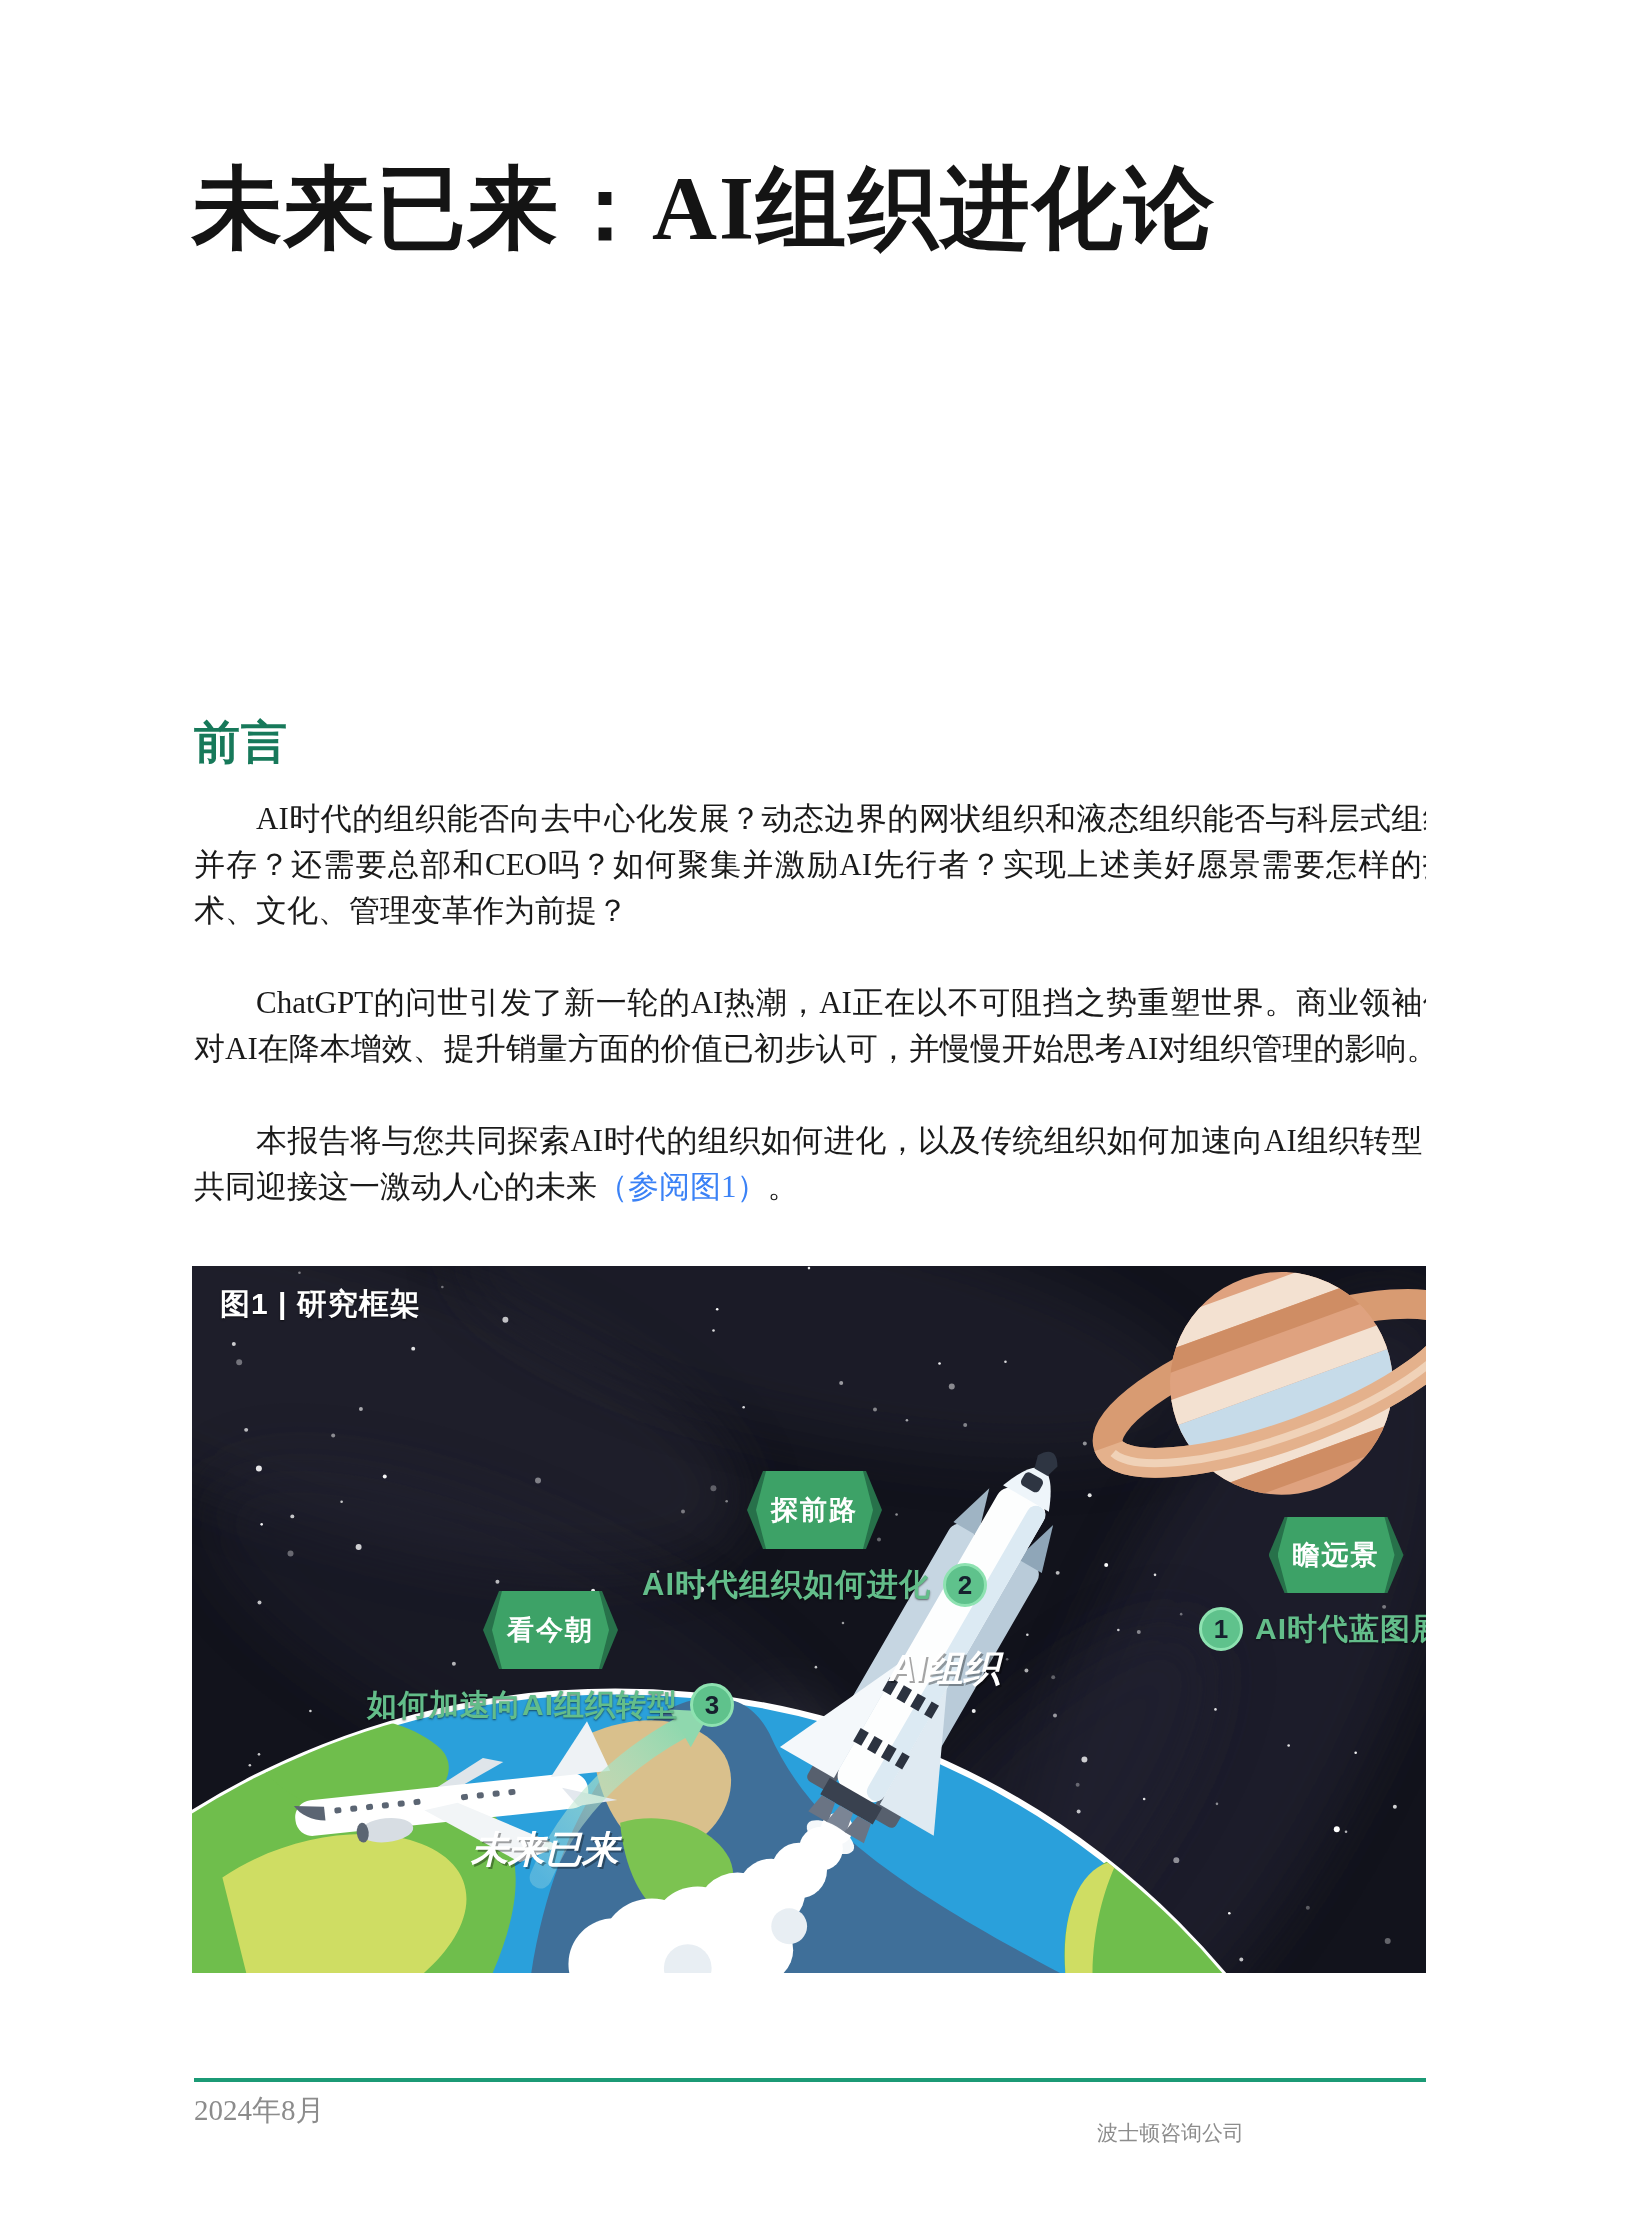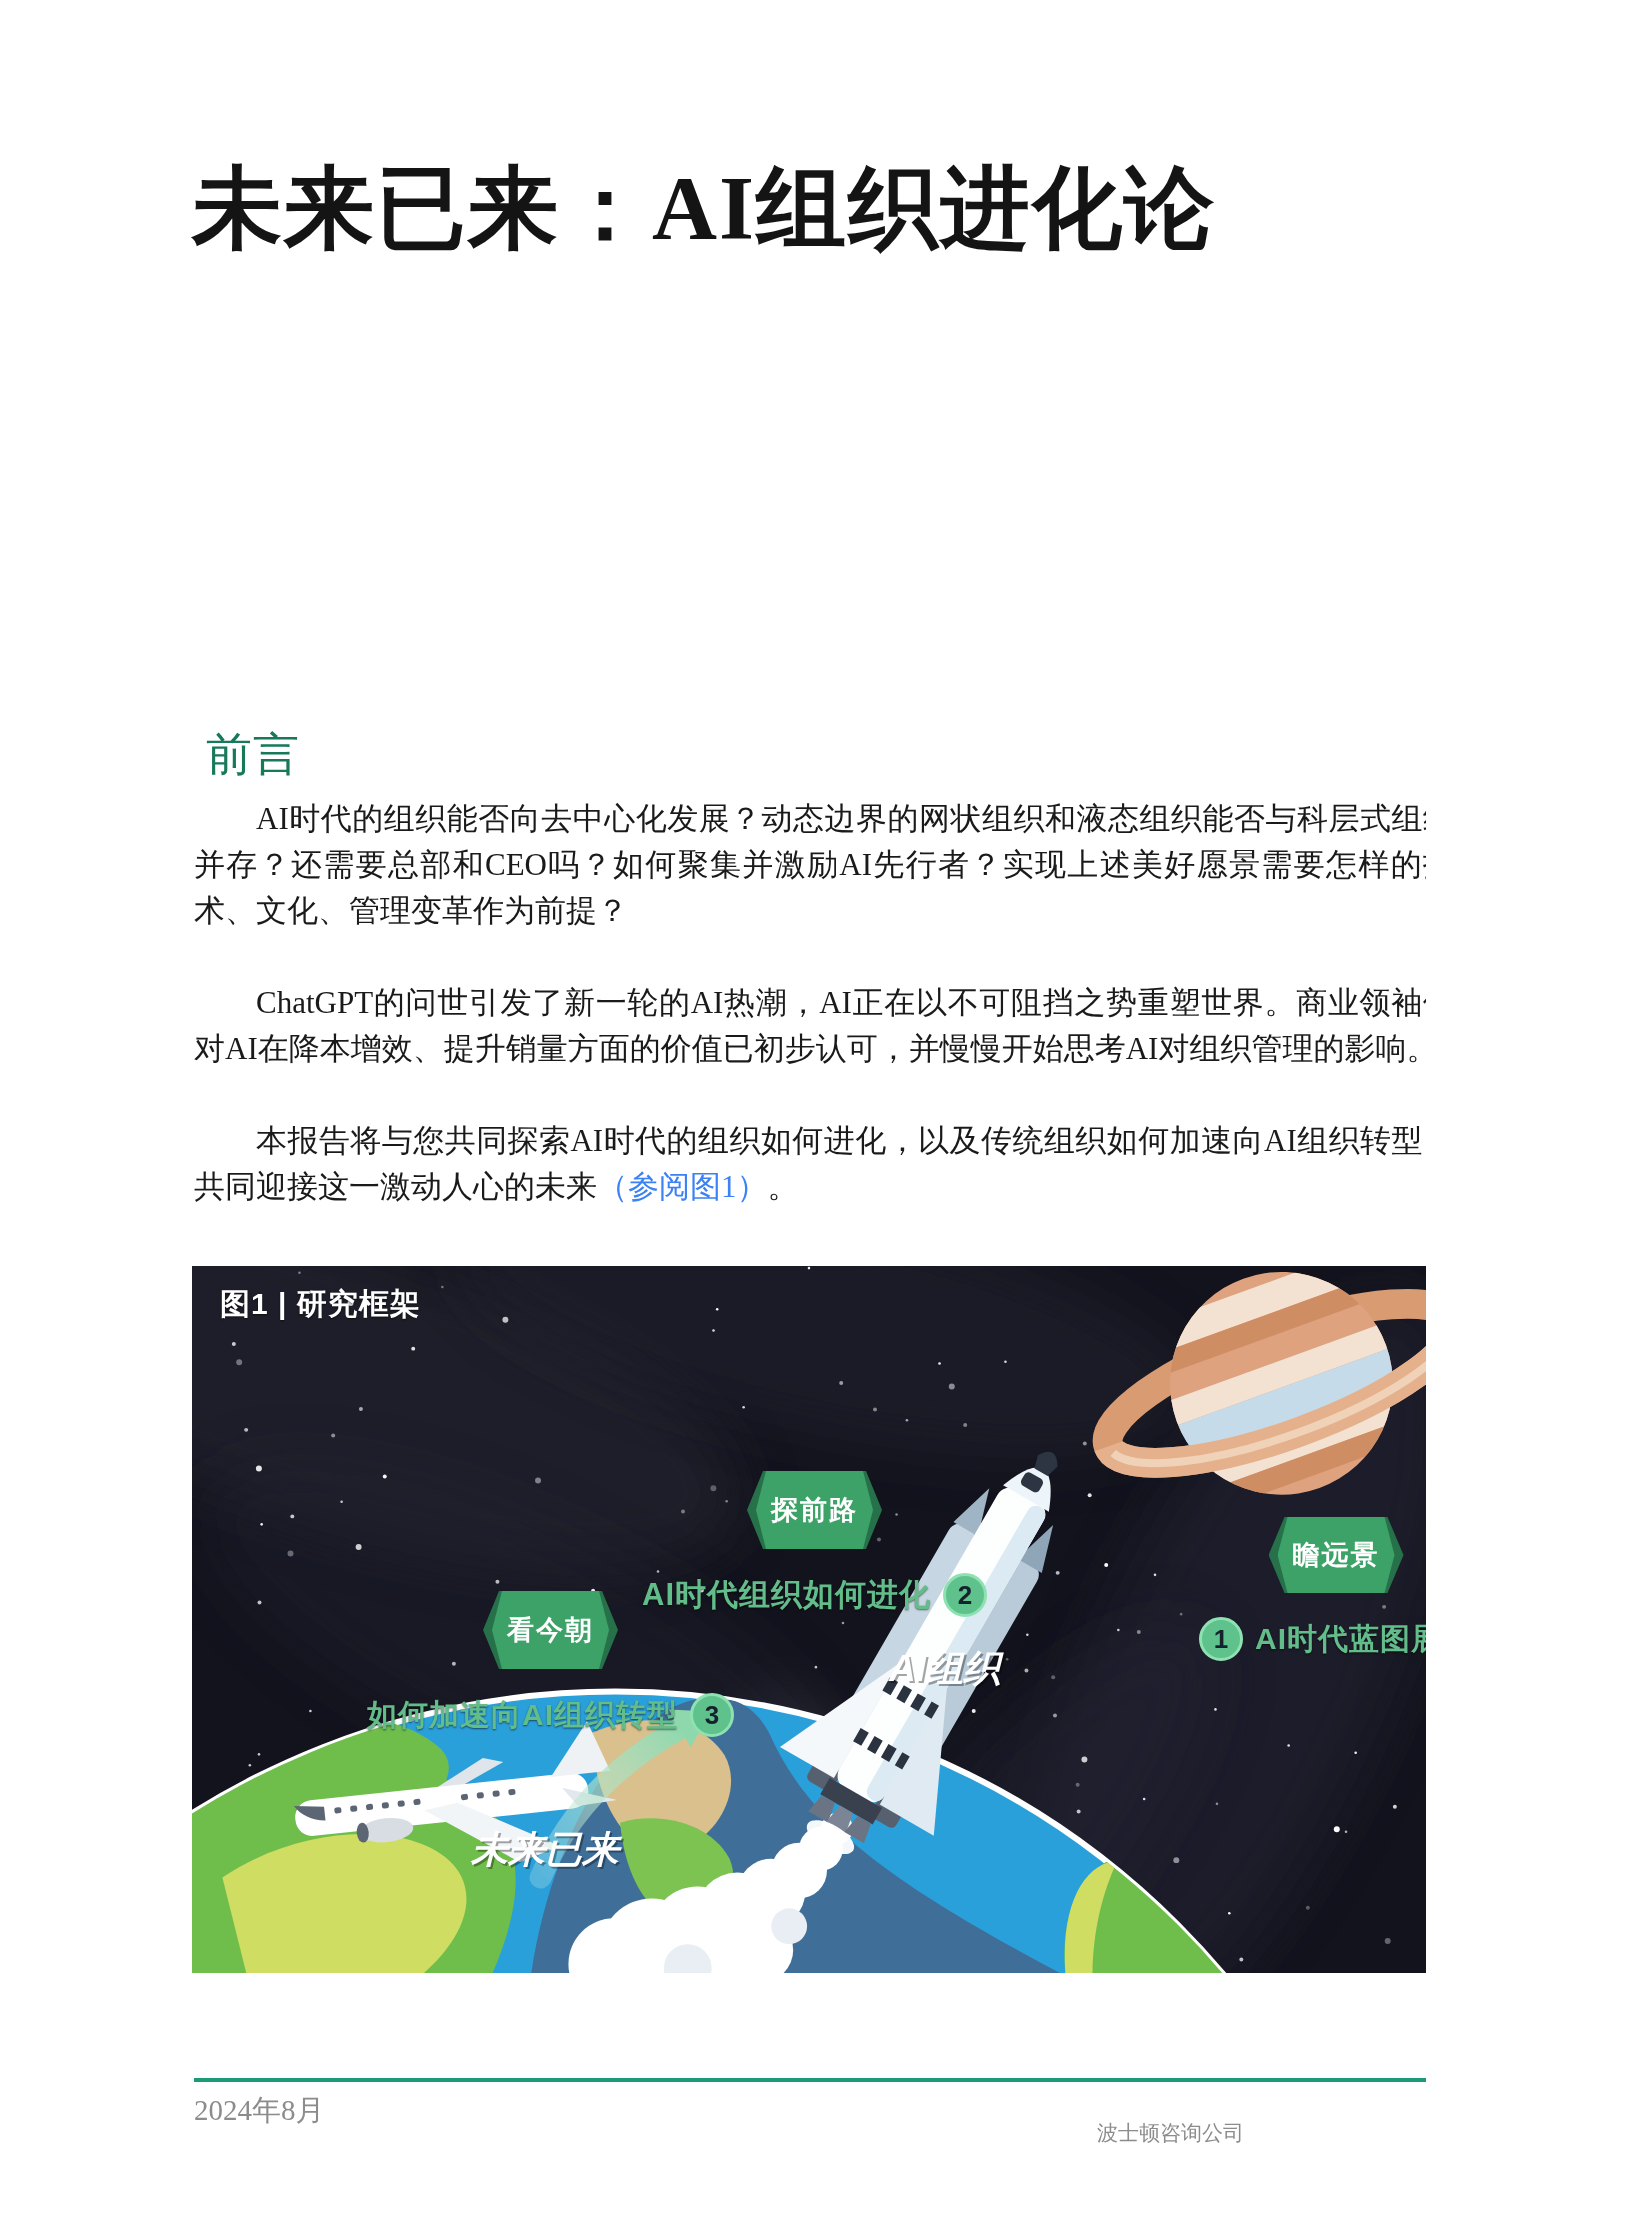--- a/index.html
+++ b/index.html
@@ -2,22 +2,22 @@
 <html lang="zh"><head>
 <meta charset="utf-8">
 <style>
   html,body{margin:0;padding:0;background:#ffffff;}
   .page{position:relative;width:1426px;height:2233px;background:#fff;overflow:hidden;
         font-family:"Liberation Serif","DejaVu Serif",serif;color:#1a1a1a;}
 
   
   .doc-title{position:absolute;left:192px;top:159px;width:1264px;margin:0;
              font-size:90px;font-weight:bold;letter-spacing:2px;color:#141414;line-height:1.1;}
-  .preface-heading{position:absolute;left:194px;top:712px;margin:12px;
-                   font-size:46px;font-weight:normal;color:#17795a;letter-spacing:1px;}
+  .preface-heading{position:absolute;left:194px;top:712px;margin:0;
+                   font-size:46px;font-weight:bold;color:#17795a;letter-spacing:1px;}
   .body-text{position:absolute;left:194px;top:796px;width:1260px;
              font-size:31px;line-height:46px;text-align:justify;}
   .body-text p{margin:0 0 46px 0;text-indent:2em;}
   .fig-link{color:#3b82f6;text-decoration:none;cursor:pointer;}
 
   
   .figure{position:absolute;left:192px;top:1266px;width:1261px;height:707px;margin:0;
           background:#12131c;overflow:hidden;}
   .figure svg{position:absolute;left:0;top:0;}
   .fig-title{position:absolute;left:28px;top:18px;z-index:6;
@@ -25,21 +25,21 @@
              font-size:30px;font-weight:bold;color:#ffffff;letter-spacing:1px;
              text-shadow:0 1px 2px rgba(0,0,0,.6);}
 
   .node{position:absolute;z-index:6;font-family:"Liberation Sans","DejaVu Sans",sans-serif;}
   .ribbon{position:relative;height:46px;padding:16px 24px;display:flex;align-items:center;justify-content:center;
           background:#27714a;
           clip-path:polygon(16px 0,calc(100% - 16px) 0,100% 50%,calc(100% - 16px) 100%,16px 100%,0 50%);}
   .ribbon::before{content:"";position:absolute;left:9px;right:9px;top:0;bottom:0;background:#3da267;
           clip-path:polygon(10px 0,calc(100% - 10px) 0,100% 50%,calc(100% - 10px) 100%,10px 100%,0 50%);}
   .ribbon-text{position:relative;color:#fff;font-weight:bold;font-size:27px;letter-spacing:2px;}
-  .node-row{display:flex;align-items:center;gap:12px;margin-top:24px;}
+  .node-row{display:flex;align-items:center;gap:12px;margin-top:14px;}
   .num-circle{width:44px;height:44px;border-radius:50%;background:#5fc28c;border:3px solid #8ee2b1;
               box-sizing:border-box;display:flex;align-items:center;justify-content:center;
               color:#16212e;font-weight:bold;font-size:26px;}
   .label-text{color:#63bd8a;font-weight:bold;font-size:31px;letter-spacing:1px;
               text-shadow:0 1px 2px rgba(0,0,0,.55);white-space:nowrap;}
   .node-vision{left:1007px;top:251px;display:flex;flex-direction:column;align-items:center;text-align:right;}
   .node-vision .ribbon{height:44px;}
   .node-explore{left:450px;top:205px;display:flex;flex-direction:column;align-items:center;}
   .node-today{left:175px;top:325px;display:flex;flex-direction:column;align-items:center;}
   .node-today .label-text,.node-vision .label-text{font-size:30px;}

